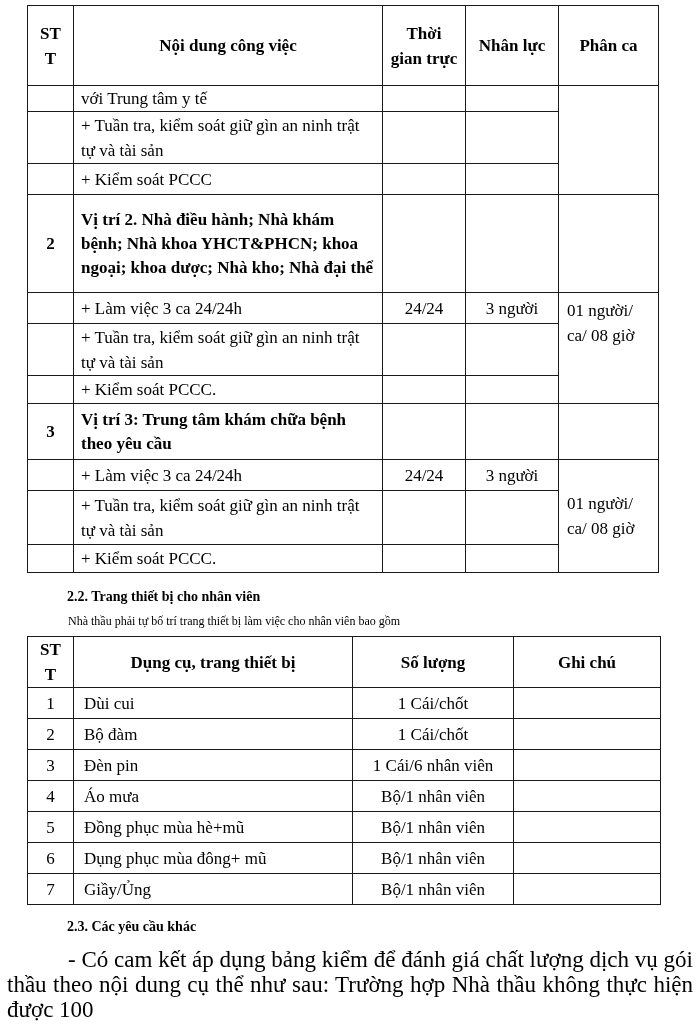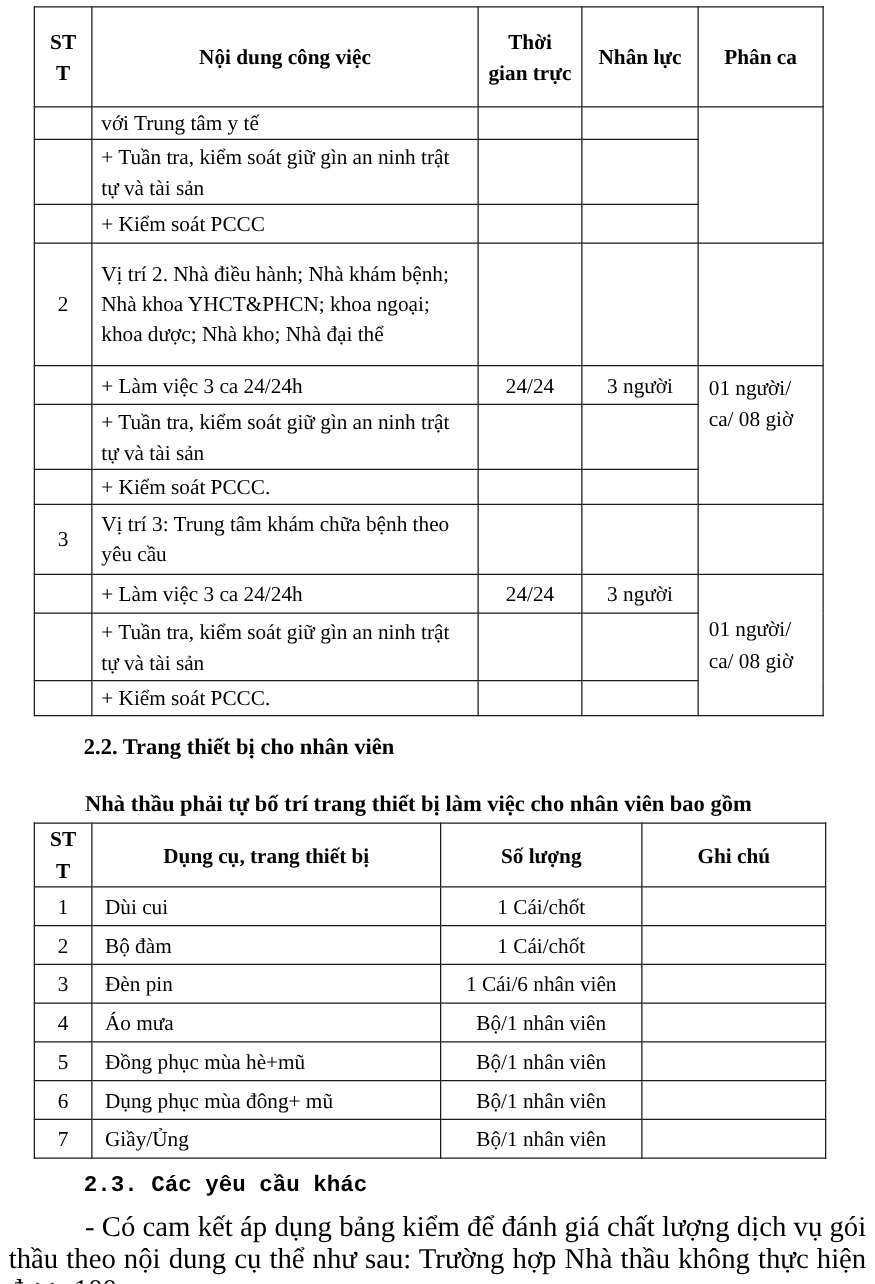--- a/index.html
+++ b/index.html
@@ -20,45 +20,45 @@
   .t1 col.c-cont  { width:309px; }
   .t1 col.c-time  { width:83px; }
   .t1 col.c-staff { width:93px; }
   .t1 col.c-shift { width:100px; }
   .t1 th { font-weight:bold; text-align:center; vertical-align:middle; }
   .t1 tr.hdr { height:80px; }
   .rA { height:22px; } .rB { height:52px; } .rC { height:31px; }
   .rD { height:98px; } .rE { height:31px; } .rF { height:52px; }
   .rG { height:28px; } .rH { height:56px; } .rI { height:31px; }
   .rJ { height:54px; } .rK { height:28px; }
-  .bold { font-weight:normal; }
+  .bold { font-weight:bold; }
   .cc { text-align:center; }
   .pos-label { line-height:24px; }
   .shift-cell { line-height:25px; padding:0 4px 0 8px; }
   .v-top { vertical-align:top; padding-top:5px; }
   
   .t2 { margin:4px 0 0 27px; width:633px; }
   .t2 col.c2-stt  { width:46px; }
   .t2 col.c2-item { width:279px; }
   .t2 col.c2-qty  { width:161px; }
   .t2 col.c2-note { width:147px; }
   .t2 tr.hdr2 { height:33px; }
   .t2 tr.row2 { height:31px; }
   .t2 th { font-weight:bold; text-align:center; }
   .t2 td.item { padding-left:10px; }
   
   .sec-heading {
-    font-weight:bold; font-size:18px; line-height:22px;
+    font-weight:bold; font-size:14px; line-height:22px;
     margin:13px 7px 0 67px;
   }
   .intro-line {
-    font-weight:bold; font-size:18px; line-height:22px;
-    margin:24px 7px 0 68px; white-space:nowrap;
-  }
-  .sec-heading-23 { margin-top:11px;font-family:Liberation Mono, monospace; }
+    font-weight:normal; font-size:12px; line-height:22px;
+    margin:2px 7px 0 68px; white-space:nowrap;
+  }
+  .sec-heading-23 { margin-top:11px; }
   .body-par {
     font-size:23px; line-height:25px; text-align:justify;
     margin:9px 7px 0 7px; text-indent:61px;
   }
   .page-num {
     margin-top:22px; text-align:center; font-size:17px;
   }
 </style>
 </head>
 <body>

